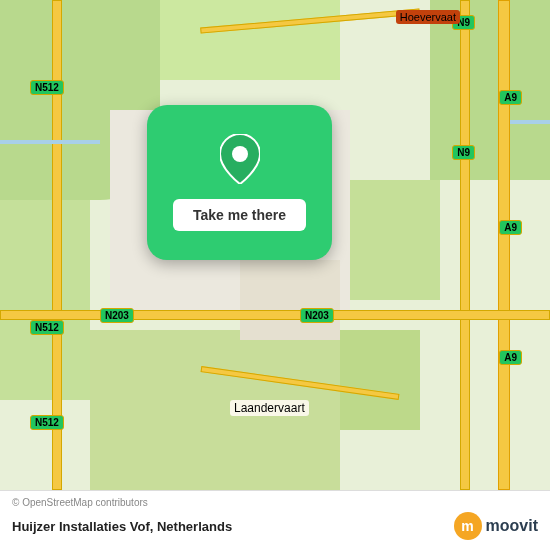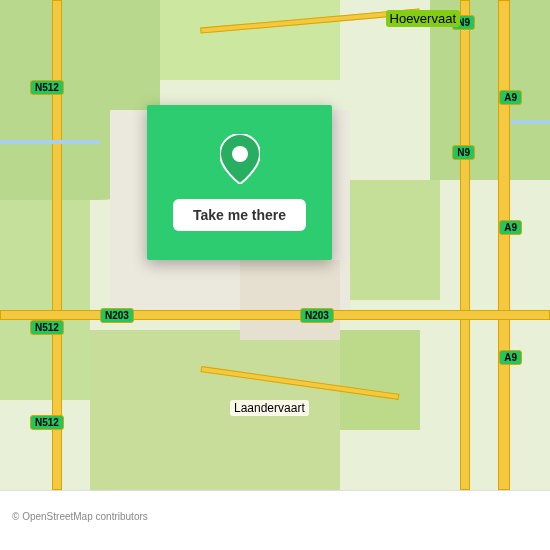--- a/index.html
+++ b/index.html
@@ -170,21 +170,21 @@
     }
 
     
     #popup-card {
       position: absolute;
       left: 147px;
       top: 105px;
       width: 185px;
       height: 155px;
       background: #2ecc71;
-      border-radius: 2px;
+      border-radius: 20px;
       display: flex;
       flex-direction: column;
       align-items: center;
       justify-content: center;
       box-shadow: 0 4px 15px rgba(0,0,0,0.3);
       cursor: pointer;
       z-index: 10;
     }
 
     .map-pin {
@@ -291,30 +291,42 @@
   <span class="road-label" style="left:30px; top:80px;">N512</span>
   <span class="road-label" style="left:30px; top:320px;">N512</span>
   <span class="road-label" style="left:30px; top:415px;">N512</span>
   <span class="road-label" style="right:75px; top:15px;">N9</span>
   <span class="road-label" style="right:75px; top:145px;">N9</span>
   <span class="road-label" style="right:28px; top:90px;">A9</span>
   <span class="road-label" style="right:28px; top:220px;">A9</span>
   <span class="road-label" style="right:28px; top:350px;">A9</span>
   <span class="road-label" style="left:100px; top:308px;">N203</span>
   <span class="road-label" style="left:300px; top:308px;">N203</span>
-  <span class="road-label" style="right:90px; top:10px; background:#84cc16; border:none; font-size:13px; font-weight:normal;">Hoevervaat</span>
+  <span class="road-label" style="right:90px; top:10px; background:#c2410c; border:none; font-size:11px; font-weight:normal;">Hoevervaat</span>
   <span class="road-label" style="left:230px; top:400px; background:#f9f7e8; border:none; font-size:12px; font-weight:normal;">Laandervaart</span>
 
   <div id="popup-card">
 
     <div class="map-pin">
       <svg width="40" height="50" viewBox="0 0 40 50">
         <path d="M20 0 C9 0 0 9 0 20 C0 35 20 50 20 50 C20 50 40 35 40 20 C40 9 31 0 20 0Z" fill="#27ae60" stroke="white" stroke-width="2"></path>
         <circle cx="20" cy="20" r="8" fill="white"></circle>
       </svg>
     </div>
     <button class="take-me-there-btn">Take me there</button>
   </div>
 </div>
 
 <div id="footer">
   <div class="footer-copyright">© OpenStreetMap contributors</div>
+  <div class="footer-bottom">
+    <div class="footer-title">
+      <span>Huijzer Installaties Vof,</span>
+      <span>Netherlands</span>
+    </div>
+    <div class="moovit-logo">
+      <div class="moovit-m">
+        <span>m</span>
+      </div>
+      <span class="moovit-text">moovit</span>
+    </div>
+  </div>
 </div>
 
 </body></html>

